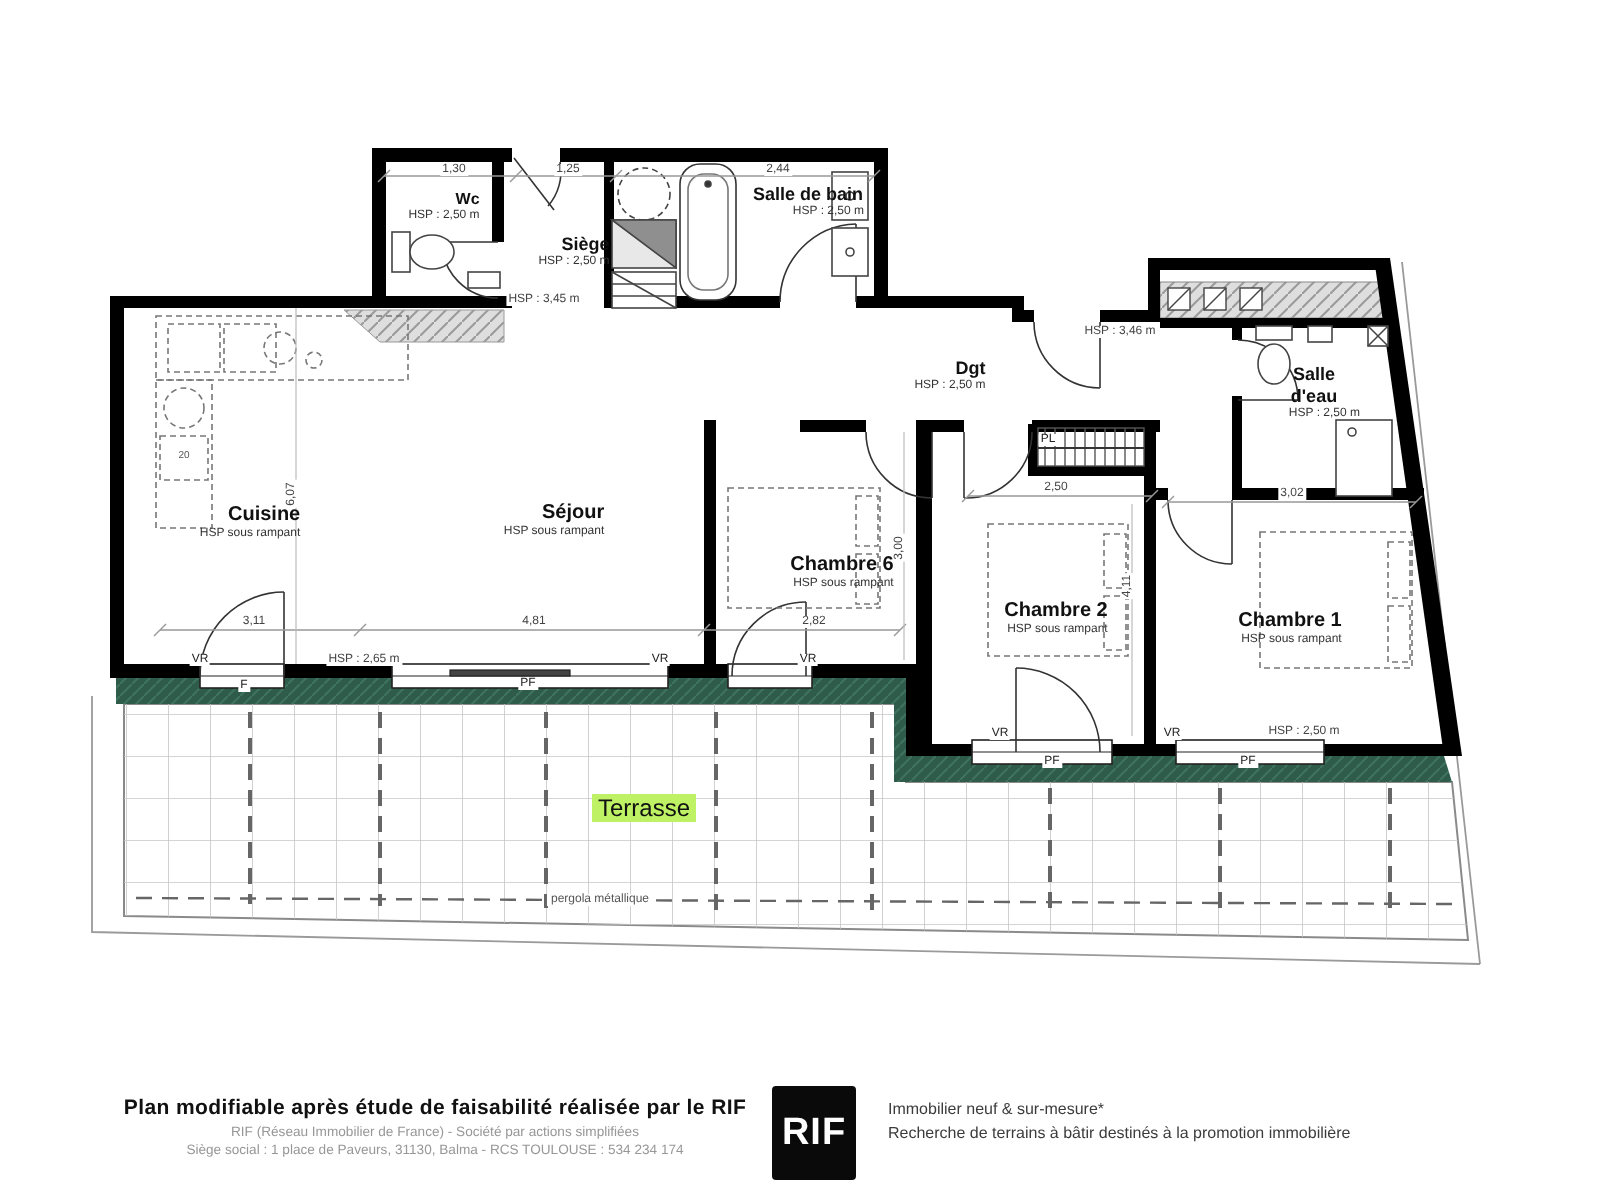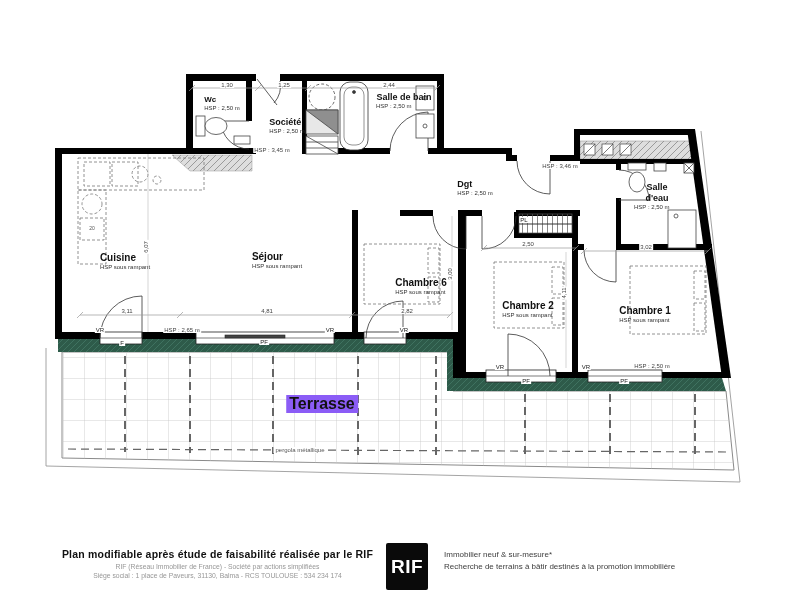--- a/index.html
+++ b/index.html
@@ -1,33 +1,33 @@
 <!DOCTYPE html>
 <html><head>
 <meta charset="utf-8">
 <style>
   html,body{margin:0;padding:0;background:#fff;}
   .page{position:relative;width:800px;height:600px;background:#fff;overflow:hidden;
         font-family:"Liberation Sans",sans-serif;color:#1a1a1a;}
   .plan{position:absolute;left:0;top:0;width:800px;height:540px;}
   svg{position:absolute;left:0;top:0;}
-  .lb{position:absolute;transform:translate(-50%,0);display:flex;flex-direction:column;align-items:flex-start;
+  .lb{position:absolute;transform:translate(-50%,0);display:flex;flex-direction:column;align-items:flex-end;
       text-align:center;line-height:1.2;white-space:nowrap;pointer-events:none;}
   .rn{font-weight:bold;color:#111;}
   .s10{font-size:10px;} .s9{font-size:9px;} .s8{font-size:8px;}
   .hs{font-size:6px;color:#333;}
   .wrap54{white-space:normal;width:56px;} .wrap46{white-space:normal;width:46px;}
   .dim{position:absolute;transform:translate(-50%,-50%);font-size:6px;color:#444;background:#fff;
        padding:0 1px;white-space:nowrap;pointer-events:none;}
   .rot{transform:translate(-50%,-50%) rotate(-90deg);}
   .tag{position:absolute;transform:translate(-50%,-50%);font-size:6px;color:#222;background:#fff;
        padding:0 1px;white-space:nowrap;pointer-events:none;}
   .tiny{font-size:5px;color:#555;}
-  .big{position:absolute;transform:translate(-50%,-50%);font-size:16px;font-weight:bold;color:#111;
-       background:#8b5cf6;padding:0 3px;white-space:nowrap;}
+  .big{position:absolute;transform:translate(-50%,-50%);font-size:12px;font-weight:normal;color:#111;
+       background:#bef264;padding:0 3px;white-space:nowrap;}
   .note{position:absolute;transform:translate(-50%,-50%);font-size:6px;color:#555;background:#fff;
         padding:0 2px;white-space:nowrap;}
   .footer{position:absolute;left:0;top:540px;width:710px;height:60px;background:#fff;}
   .f-left{position:absolute;left:55px;top:8px;width:325px;text-align:center;}
   .f-title{font-size:10.5px;font-weight:bold;color:#111;letter-spacing:.2px;}
   .f-sub{font-size:6.8px;color:#979797;margin-top:2px;line-height:1.35;}
   .f-logo{position:absolute;left:386px;top:3px;width:42px;height:47px;background:#0a0a0a;color:#fff;
           display:flex;align-items:center;justify-content:center;font-size:19px;font-weight:bold;
           border-radius:2px;letter-spacing:.5px;}
   .f-right{position:absolute;left:444px;top:9px;width:300px;font-size:8px;color:#3c3c3c;line-height:1.5;}
@@ -243,21 +243,21 @@
         <line x1="452" y1="216" x2="452" y2="330" stroke="#bbb" stroke-width="0.6"></line>
         <line x1="566" y1="252" x2="566" y2="368" stroke="#bbb" stroke-width="0.6"></line>
       </g>
     </svg>
 
     <div class="lb" style="left:222px;top:95px">
       <span class="rn s8">Wc</span>
       <span class="hs">HSP : 2,50 m</span>
       </div>
     <div class="lb" style="left:287px;top:117px">
-      <span class="rn s9">Société</span>
+      <span class="rn s9">Siège</span>
       <span class="hs">HSP : 2,50 m</span>
       </div>
     <div class="lb" style="left:404px;top:92px">
       <span class="rn s9 wrap54">Salle de bain</span>
       <span class="hs">HSP : 2,50 m</span>
       </div>
     <div class="lb" style="left:475px;top:179px">
       <span class="rn s9">Dgt</span>
       <span class="hs">HSP : 2,50 m</span>
       </div>

